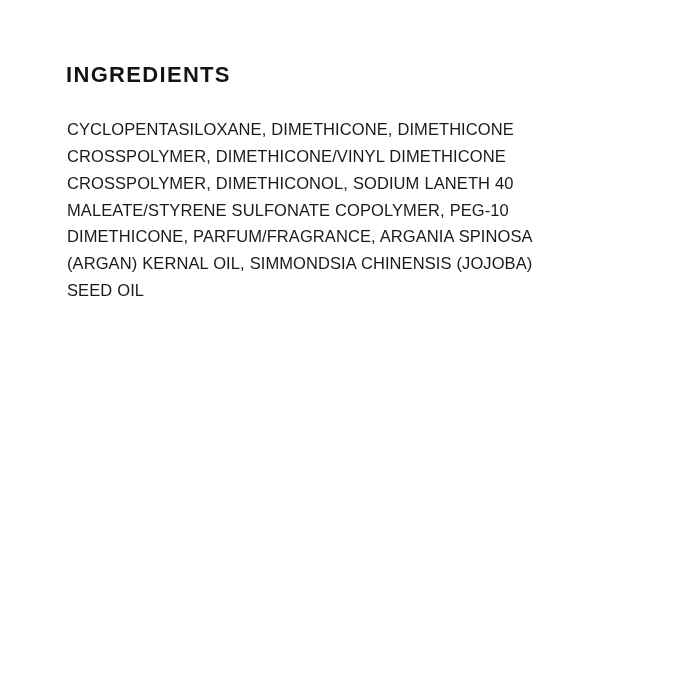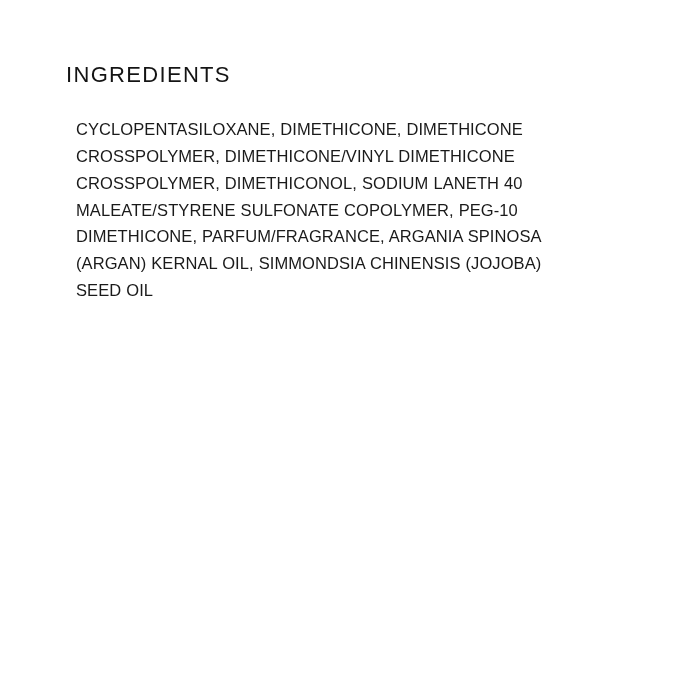--- a/index.html
+++ b/index.html
@@ -16,34 +16,34 @@
   }
   .page {
     position: relative;
     width: 700px;
     height: 700px;
     box-sizing: border-box;
     padding: 62px 66px 0 66px;
   }
   .section-title {
     font-size: 22px;
-    font-weight: normal;
+    font-weight: bold;
     letter-spacing: 0.06em;
     line-height: 1.2;
     margin: 0 0 28px 0;
     color: #141414;
     text-transform: uppercase;
   }
   .ingredients-body {
     font-size: 16.5px;
     line-height: 1.62;
     letter-spacing: 0.005em;
     color: #1a1a1a;
     max-width: 490px;
-    margin: 10px;
+    margin: 1px;
     text-transform: uppercase;
     word-spacing: 0.02em;
   }
 </style>
 </head>
 <body>
 
 <div class="page">
   <h2 class="section-title">INGREDIENTS</h2>
   <p class="ingredients-body">CYCLOPENTASILOXANE, DIMETHICONE, DIMETHICONE CROSSPOLYMER, DIMETHICONE/VINYL DIMETHICONE CROSSPOLYMER, DIMETHICONOL, SODIUM LANETH 40 MALEATE/STYRENE SULFONATE COPOLYMER, PEG-10 DIMETHICONE, PARFUM/FRAGRANCE, ARGANIA SPINOSA (ARGAN) KERNAL OIL, SIMMONDSIA CHINENSIS (JOJOBA) SEED OIL</p>

